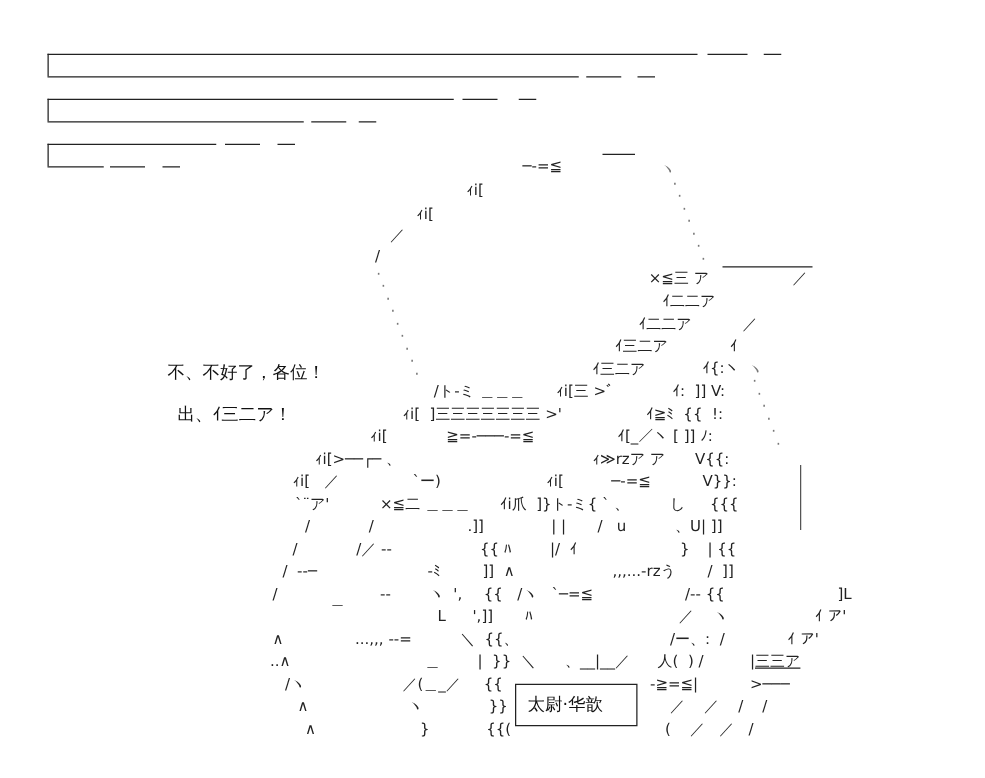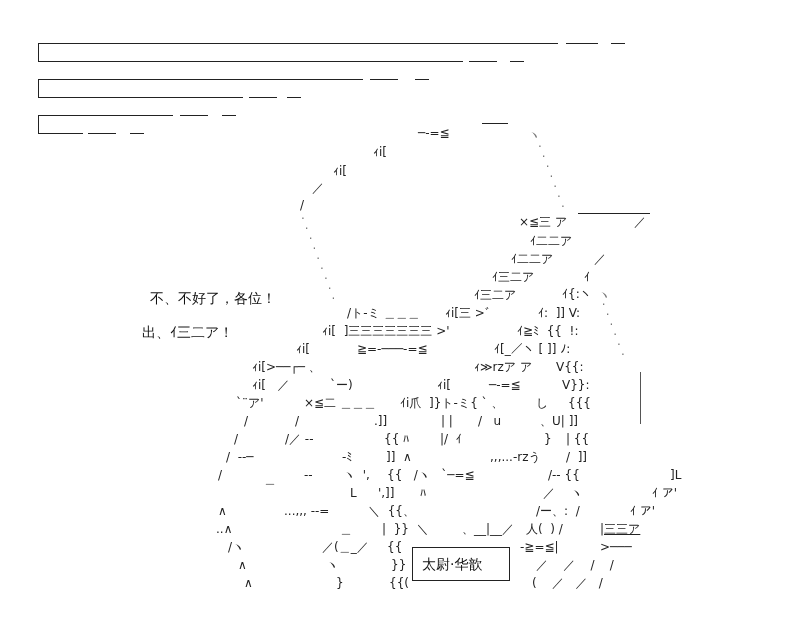--- a/index.html
+++ b/index.html
@@ -38,21 +38,21 @@
 <div>
   <div class="vl" style="left:38px;top:115px;height:18px;"></div>
   <div class="hl" style="left:38px;top:115px;width:135px;"></div>
   <div class="hl" style="left:180px;top:115px;width:28px;"></div>
   <div class="hl" style="left:222px;top:115px;width:14px;"></div>
   <div class="hl" style="left:38px;top:133px;width:45px;"></div>
   <div class="hl" style="left:88px;top:133px;width:28px;"></div>
   <div class="hl" style="left:130px;top:133px;width:14px;"></div>
 </div>
 
-<div class="speech" style="left:150px;top:289px;text-align:right;">不、不好了，各位！</div>
+<div class="speech" style="left:134px;top:289px;text-align:right;">不、不好了，各位！</div>
 <div class="speech" style="left:142px;top:323px;">出、ｲ三二ア！</div>
 
 <div>
 
   <div class="hl" style="left:482px;top:123px;width:26px;"></div>
   <div class="aa" style="left:418px;top:126px;">─-=≦</div>
   <div class="aa dl" style="left:528px;top:128px;">ヽ</div>
   <div class="aa" style="left:373px;top:145px;">ｨi[</div>
   <div class="aa" style="left:333px;top:164px;">ｨi[</div>
   <div class="aa" style="left:312px;top:181px;">／</div>
@@ -79,21 +79,21 @@
   <div class="aa" style="left:517px;top:324px;">ｲ≧ﾐ  {{  !:</div>
 
   <div class="aa" style="left:296px;top:342px;">ｨi[</div>
   <div class="aa" style="left:357px;top:342px;">≧=-───-=≦</div>
   <div class="aa" style="left:494px;top:342px;">ｲ[_／ヽ [ ]] ﾉ:</div>
 
   <div class="aa" style="left:252px;top:360px;text-align:center;">ｨi[&gt;──┌─ 、</div>
   <div class="aa" style="left:474px;top:360px;">ｨ≫rzア ア</div>
   <div class="aa" style="left:556px;top:360px;">V{{:</div>
 
-  <div class="aa" style="left:252px;top:378px;">ｨi[   ／</div>
+  <div class="aa" style="left:234px;top:378px;">ｨi[   ／</div>
   <div class="aa" style="left:330px;top:378px;">`ー)</div>
   <div class="aa" style="left:437px;top:378px;">ｨi[</div>
   <div class="aa" style="left:489px;top:378px;">─-=≦</div>
   <div class="aa" style="left:562px;top:378px;">V}}:</div>
 
   <div class="aa" style="left:236px;top:396px;">`¨ア'</div>
   <div class="aa" style="left:304px;top:396px;">×≦二 ＿＿＿</div>
   <div class="aa" style="left:400px;top:396px;">ｲi爪  ]}ト-ミ{ ` 、</div>
   <div class="aa" style="left:536px;top:396px;">し</div>
   <div class="aa" style="left:568px;top:396px;">{{{</div>
@@ -134,21 +134,21 @@
 
   <div class="aa" style="left:218px;top:504px;">∧</div>
   <div class="aa" style="left:284px;top:504px;">...,,, ‐‐=</div>
   <div class="aa" style="left:368px;top:504px;">＼  {{、</div>
   <div class="aa" style="left:536px;top:504px;">/ー、:  /</div>
   <div class="aa" style="left:630px;top:504px;">ｲ ア'</div>
 
   <div class="aa" style="left:216px;top:522px;">..∧</div>
   <div class="aa" style="left:340px;top:522px;">＿</div>
   <div class="aa" style="left:382px;top:522px;">|  }}  ＼</div>
-  <div class="aa" style="left:452px;top:522px;margin-left:10px;">、__|__／</div>
+  <div class="aa" style="left:452px;top:522px;">、__|__／</div>
   <div class="aa" style="left:526px;top:522px;">人(  ) /</div>
   <div class="aa" style="left:600px;top:522px;text-decoration:underline;">|三三ア</div>
 
   <div class="aa" style="left:228px;top:540px;">/ヽ</div>
   <div class="aa" style="left:322px;top:540px;">／(＿_／</div>
   <div class="aa" style="left:387px;top:540px;">{{</div>
   <div class="aa" style="left:520px;top:540px;">-≧=≦|</div>
   <div class="aa" style="left:600px;top:540px;">&gt;───</div>
 
   <div class="aa" style="left:238px;top:558px;">∧</div>

